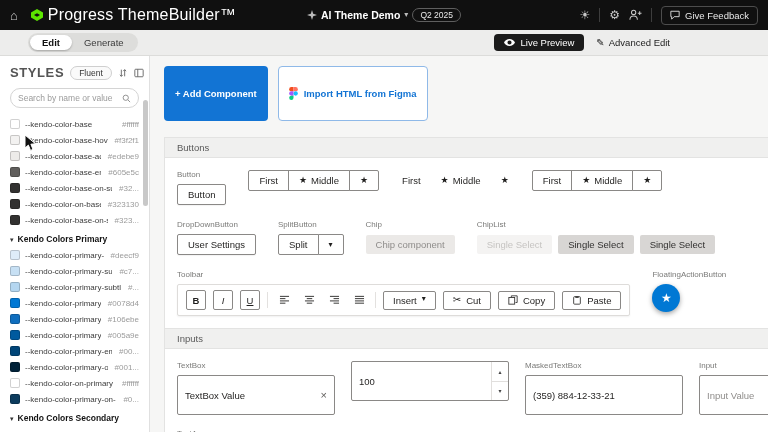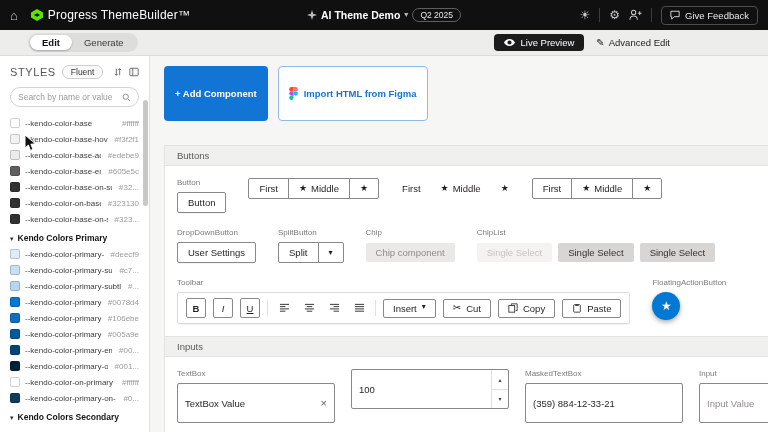--- a/index.html
+++ b/index.html
@@ -7,21 +7,21 @@
   body{overflow:hidden;position:relative;background:#fff;color:#201f1e;
        font-family:"Liberation Sans","DejaVu Sans",sans-serif;}
   button{background:none;border:none;cursor:pointer;font-family:inherit;color:inherit}
   input,textarea{font-family:inherit}
   svg{display:block}
 
   
   .topbar{height:30px;background:#101010;display:flex;align-items:center;padding:0 10px;gap:9px;color:#ddd;position:relative}
   .tb-home{font-size:13px;line-height:1;color:#c9c9c9}
   .brand{display:flex;align-items:center;gap:5px;margin-left:4px}
-  .brand-text{font-size:12px;color:#fff;letter-spacing:.2px}
+  .brand-text{font-size:16px;color:#fff;letter-spacing:.2px}
   .tb-center{position:absolute;left:50%;transform:translateX(-50%);display:flex;align-items:center;gap:4px;cursor:pointer}
   .project-name{font-size:10.5px;font-weight:700;color:#fff}
   .chev{font-size:8px;color:#bbb;line-height:1}
   .q-badge{border:1px solid #5f5f5f;border-radius:9px;padding:1px 7px;font-size:8.5px;color:#e8e8e8}
   .tb-right{margin-left:auto;display:flex;align-items:center;gap:9px}
   .uicon{font-size:12px;color:#c9c9c9;line-height:1}
   .vdiv{width:1px;height:14px;background:#3d3d3d}
   .feedback{display:flex;align-items:center;gap:5px;border:1px solid #4d4d4d;border-radius:4px;padding:3px 8px;color:#e8e8e8;font-size:9.5px}
 
   
@@ -33,37 +33,37 @@
   .live-preview{background:#1b1b1b;color:#fff;border-radius:4px;padding:3px 10px;font-size:9.5px;display:flex;align-items:center;gap:5px}
   .adv-edit{display:flex;align-items:center;gap:4px;font-size:9.5px;color:#222}
   .pencil{font-size:10px;line-height:1}
 
   
   .content{display:flex;height:376px}
 
   
   .sidebar{width:150px;min-width:150px;background:#fff;border-right:1px solid #e0e0e0;padding-top:9px;position:relative;overflow:hidden}
   .sb-head{display:flex;align-items:center;gap:6px;padding:0 10px}
-  .sb-title{font-size:11px;font-weight:400;letter-spacing:.6px;color:#555}
+  .sb-title{font-size:13px;font-weight:700;letter-spacing:.6px;color:#555}
   .sb-badge{border:1px solid #cfcfcf;border-radius:9px;padding:1px 8px;font-size:8.5px;color:#333;background:#fafafa}
   .sb-icons{margin-left:auto;display:flex;gap:6px;align-items:center}
   .searchbox{margin:8px 10px;border:1px solid #d4d4d4;border-radius:13px;height:20px;display:flex;align-items:center;padding:0 7px;gap:4px;background:#fff}
   .searchbox input{border:none;outline:none;flex:1;font-size:8.5px;color:#333;min-width:0;background:transparent}
   .searchbox input::placeholder{color:#9a9a9a}
   .token-row{display:flex;align-items:center;gap:5px;padding:3px 10px;cursor:pointer}
   .swatch{width:10px;height:10px;border-radius:2px;border:1px solid rgba(0,0,0,.18);flex:none}
   .tname{font-size:8px;color:#3c3c3c;white-space:nowrap;overflow:hidden;flex:1}
   .tval{font-size:8px;color:#9b9b9b;white-space:nowrap;margin-left:2px}
   .token-group{display:flex;align-items:center;gap:4px;padding:6px 10px 3px;font-size:8.5px;font-weight:700;color:#141414;cursor:pointer}
   .gchev{font-size:7px;color:#333;line-height:1}
   .sb-scroll{position:absolute;top:44px;right:1px;width:5px;height:106px;background:#c8c8c8;border-radius:3px}
 
   
   .main{flex:1;background:#f6f6f5;padding:10px 0 0 14px;overflow:hidden}
-  .actions{display:flex;gap:10px;margin-bottom:24px}
+  .actions{display:flex;gap:10px;margin-bottom:16px}
   .btn-add{background:#1274d4;color:#fff;font-size:9.5px;font-weight:700;padding:5px 11px;border-radius:4px}
   .btn-import{background:#fff;border:1px solid #8fb9e8;color:#1274d4;font-size:9.5px;font-weight:700;padding:20px 10px;border-radius:4px;display:flex;align-items:center;gap:6px}
   .panel{width:700px;background:#fff;border:1px solid #e3e3e2}
   .panel+.panel{border-top:none}
   .panel-h{background:#f0f0ef;border-bottom:1px solid #e3e3e2;padding:4px 12px;font-size:9.5px;color:#5a5a5a}
   .panel-b{padding:12px}
   .row{display:flex;align-items:flex-start;gap:22px;margin-bottom:15px}
   .row:last-child{margin-bottom:0}
   .fld-label{font-size:8px;color:#7a7a78;margin-bottom:5px}
 

